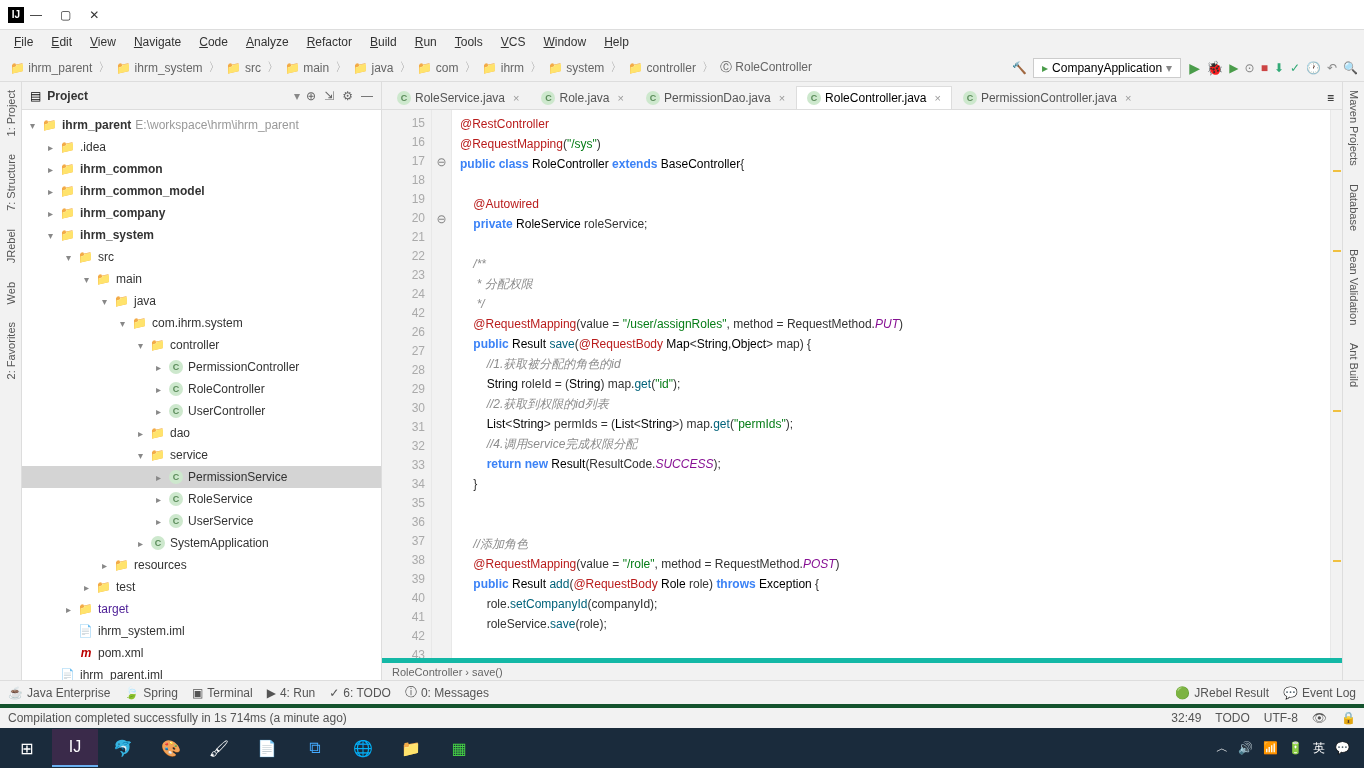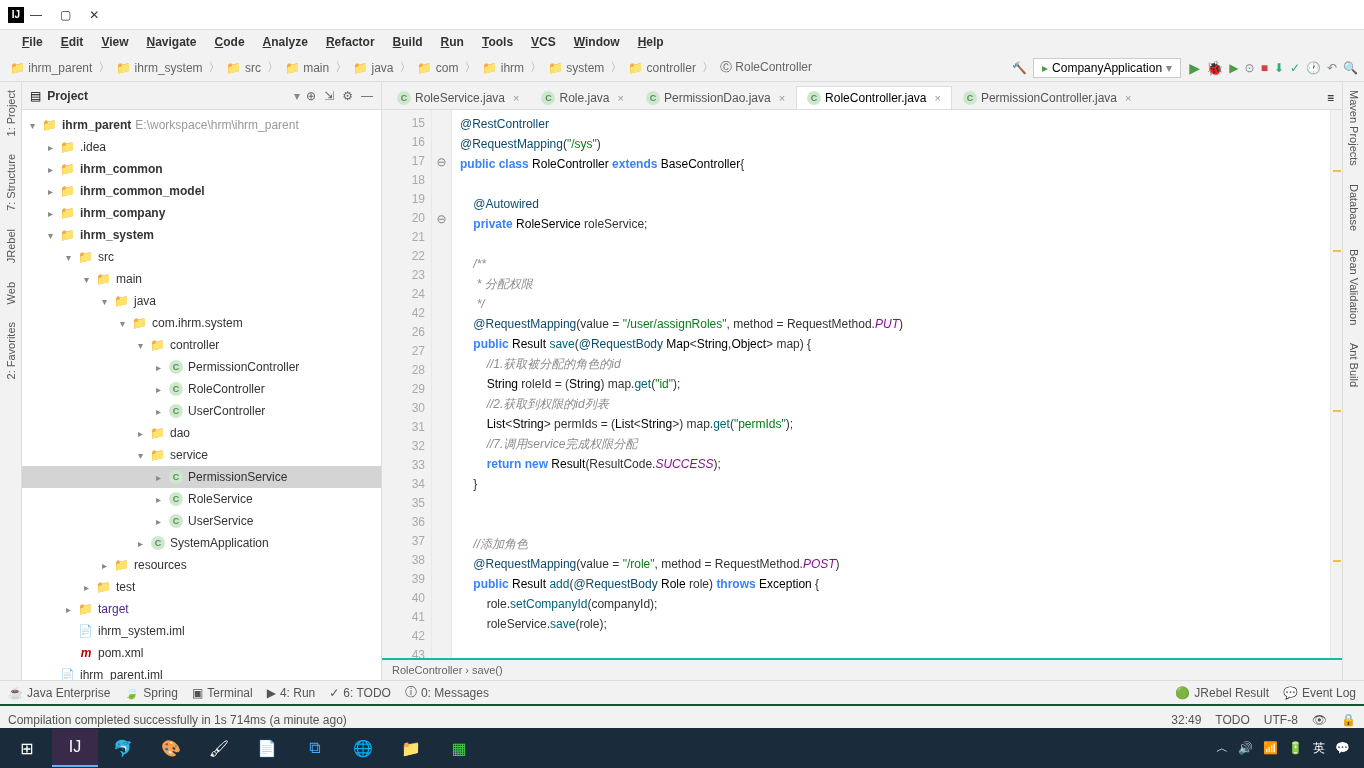--- a/index.html
+++ b/index.html
@@ -1,21 +1,21 @@
 <!DOCTYPE html>
 <html><head>
 <meta charset="utf-8">
 <style>
 * { margin: 0; padding: 0; box-sizing: border-box; font-family: "Segoe UI", Arial, sans-serif; font-size: 12px; }
 body { background: #f2f2f2; width: 1364px; height: 768px; overflow: hidden; display: flex; flex-direction: column; }
 .titlebar { height: 30px; background: #fff; display: flex; align-items: center; padding: 0 8px; border-bottom: 1px solid #ddd; }
 .titlebar .app-icon { width: 16px; height: 16px; background: #000; color: #fff; display: inline-flex; align-items: center; justify-content: center; font-size: 10px; font-weight: bold; margin-right: 6px; }
 .titlebar .title { flex: 1; color: #333; font-size: 12px; }
 .titlebar .win-btns { display: flex; gap: 18px; font-size: 14px; color: #333; }
-.menubar { height: 24px; background: #f2f2f2; display: flex; align-items: center; padding: 0 14px; gap: 2px; font-weight: bold; }
+.menubar { height: 24px; background: #f2f2f2; display: flex; align-items: center; padding: 0 6px; gap: 2px; }
 .menubar span { padding: 2px 8px; color: #333; cursor: pointer; }
 .menubar span u { text-decoration: underline; }
 .navbar { height: 28px; background: #f2f2f2; display: flex; align-items: center; padding: 0 6px; border-bottom: 1px solid #ddd; }
 .crumb { display: flex; align-items: center; gap: 4px; padding: 0 4px; color: #333; }
 .crumb .sep { color: #999; margin: 0 2px; }
 .crumb .folder { color: #666; }
 .navbar .spacer { flex: 1; }
 .run-config { background: #fff; border: 1px solid #ccc; padding: 2px 8px; display: flex; align-items: center; gap: 4px; }
 .toolbar-icons { display: flex; gap: 6px; margin-left: 8px; align-items: center; }
 .run-ico { color: #4a9c4a; font-size: 14px; }
@@ -45,33 +45,33 @@
 .editor-tab .close { color: #999; font-size: 11px; margin-left: 4px; }
 .editor-tabs .spacer { flex: 1; }
 .editor-body { flex: 1; display: flex; overflow: hidden; position: relative; }
 .gutter { width: 50px; background: #f2f2f2; border-right: 1px solid #e8e8e8; text-align: right; padding: 4px 6px 4px 0; color: #aaa; font-family: Consolas, monospace; font-size: 13px; line-height: 19px; }
 .gutter-icons { width: 20px; background: #f2f2f2; border-right: 1px solid #e8e8e8; padding-top: 4px; }
 .gutter-icons .gi { height: 19px; display: flex; align-items: center; justify-content: center; font-size: 10px; }
 .code { flex: 1; padding: 4px 8px; font-family: Consolas, monospace; font-size: 13px; line-height: 19px; white-space: pre; color: #333; overflow: hidden; position: relative; }
 .code .line { height: 19px; }
 .code .hl { background: #f7f7e8; display: block; width: 100%; }
 .kw { color: #3b82f6; font-weight: bold; }
-.ann { color: #0c4a6e; }
+.ann { color: #b91c1c; }
 .str { color: #067d17; }
 .cmt { color: #8c8c8c; font-style: italic; }
 .type { color: #000; }
 .fn { color: #00627a; }
 .fld2 { color: #871094; font-style: italic; }
 .scrollmap { width: 12px; background: #f2f2f2; border-left: 1px solid #e8e8e8; position: relative; }
 .scrollmap .mark { position: absolute; left: 2px; width: 8px; height: 2px; background: #f0c040; }
-.breadcrumb-bar { height: 22px; background: #f2f2f2; border-top: 2px solid #14b8a6; display: flex; align-items: center; padding: 0 10px; color: #666; font-size: 11px; }
+.breadcrumb-bar { height: 22px; background: #f2f2f2; border-top: 5px solid #14b8a6; display: flex; align-items: center; padding: 0 10px; color: #666; font-size: 11px; }
 .bottom-tabs { height: 24px; background: #f2f2f2; border-top: 1px solid #ddd; display: flex; align-items: center; padding: 0 8px; gap: 14px; }
 .bottom-tabs .bt { color: #555; cursor: pointer; display: flex; align-items: center; gap: 4px; }
 .bottom-tabs .spacer { flex: 1; }
-.statusbar { height: 24px; background: #f2f2f2; border-top: 2px solid #14532d; display: flex; align-items: flex-end; padding: 1px 8px; color: #555; }
+.statusbar { height: 24px; background: #f2f2f2; border-top: 4px solid #14532d; display: flex; align-items: center; padding: 1px 8px; color: #555; }
 .statusbar .spacer { flex: 1; }
 .statusbar .seg { margin-left: 14px; }
 .taskbar { height: 40px; background: #1a2b3c; display: flex; align-items: center; padding: 0 4px; gap: 2px; }
 .taskbar .tb-item { width: 46px; height: 38px; display: flex; align-items: center; justify-content: center; color: #fff; font-size: 16px; }
 .taskbar .tb-item.active { background: #2a4a6a; border-bottom: 2px solid #6ab0f0; }
 .taskbar .spacer { flex: 1; }
 .taskbar .tray { display: flex; align-items: center; gap: 10px; color: #fff; font-size: 12px; padding-right: 10px; }
 </style>
 </head>
 <body>
@@ -452,21 +452,21 @@
 <span class="line"></span>
 <span class="line">    <span class="cmt">/**</span></span>
 <span class="line">    <span class="cmt"> * 分配权限</span></span>
 <span class="line">    <span class="cmt"> */</span></span>
 <span class="line">    <span class="ann">@RequestMapping</span>(value = <span class="str">"/user/assignRoles"</span>, method = RequestMethod.<span class="fld2">PUT</span>)</span>
 <span class="line">    <span class="kw">public</span> <span class="type">Result</span> <span class="fn">save</span>(<span class="ann">@RequestBody</span> <span class="type">Map</span>&lt;<span class="type">String</span>,<span class="type">Object</span>&gt; map) {</span>
 <span class="line">        <span class="cmt">//1.获取被分配的角色的id</span></span>
 <span class="line">        <span class="type">String</span> roleId = (<span class="type">String</span>) map.<span class="fn">get</span>(<span class="str">"id"</span>);</span>
 <span class="line">        <span class="cmt">//2.获取到权限的id列表</span></span>
 <span class="line">        <span class="type">List</span>&lt;<span class="type">String</span>&gt; permIds = (<span class="type">List</span>&lt;<span class="type">String</span>&gt;) map.<span class="fn">get</span>(<span class="str">"permIds"</span>);</span>
-<span class="line">        <span class="cmt">//7.调用service完成权限分配</span></span>
+<span class="line">        <span class="cmt">//4.调用service完成权限分配</span></span>
 <span class="line">        <span class="kw">return new</span> <span class="type">Result</span>(ResultCode.<span class="fld2">SUCCESS</span>);</span>
 <span class="line">    }</span>
 <span class="line"></span>
 <span class="line"></span>
 <span class="line">    <span class="cmt">//添加角色</span></span>
 <span class="line">    <span class="ann">@RequestMapping</span>(value = <span class="str">"/role"</span>, method = RequestMethod.<span class="fld2">POST</span>)</span>
 <span class="line">    <span class="kw">public</span> <span class="type">Result</span> <span class="fn">add</span>(<span class="ann">@RequestBody</span> <span class="type">Role</span> role) <span class="kw">throws</span> <span class="type">Exception</span> {</span>
 <span class="line">        role.<span class="fn">setCompanyId</span>(companyId);</span>
 <span class="line">        roleService.<span class="fn">save</span>(role);</span>
 

